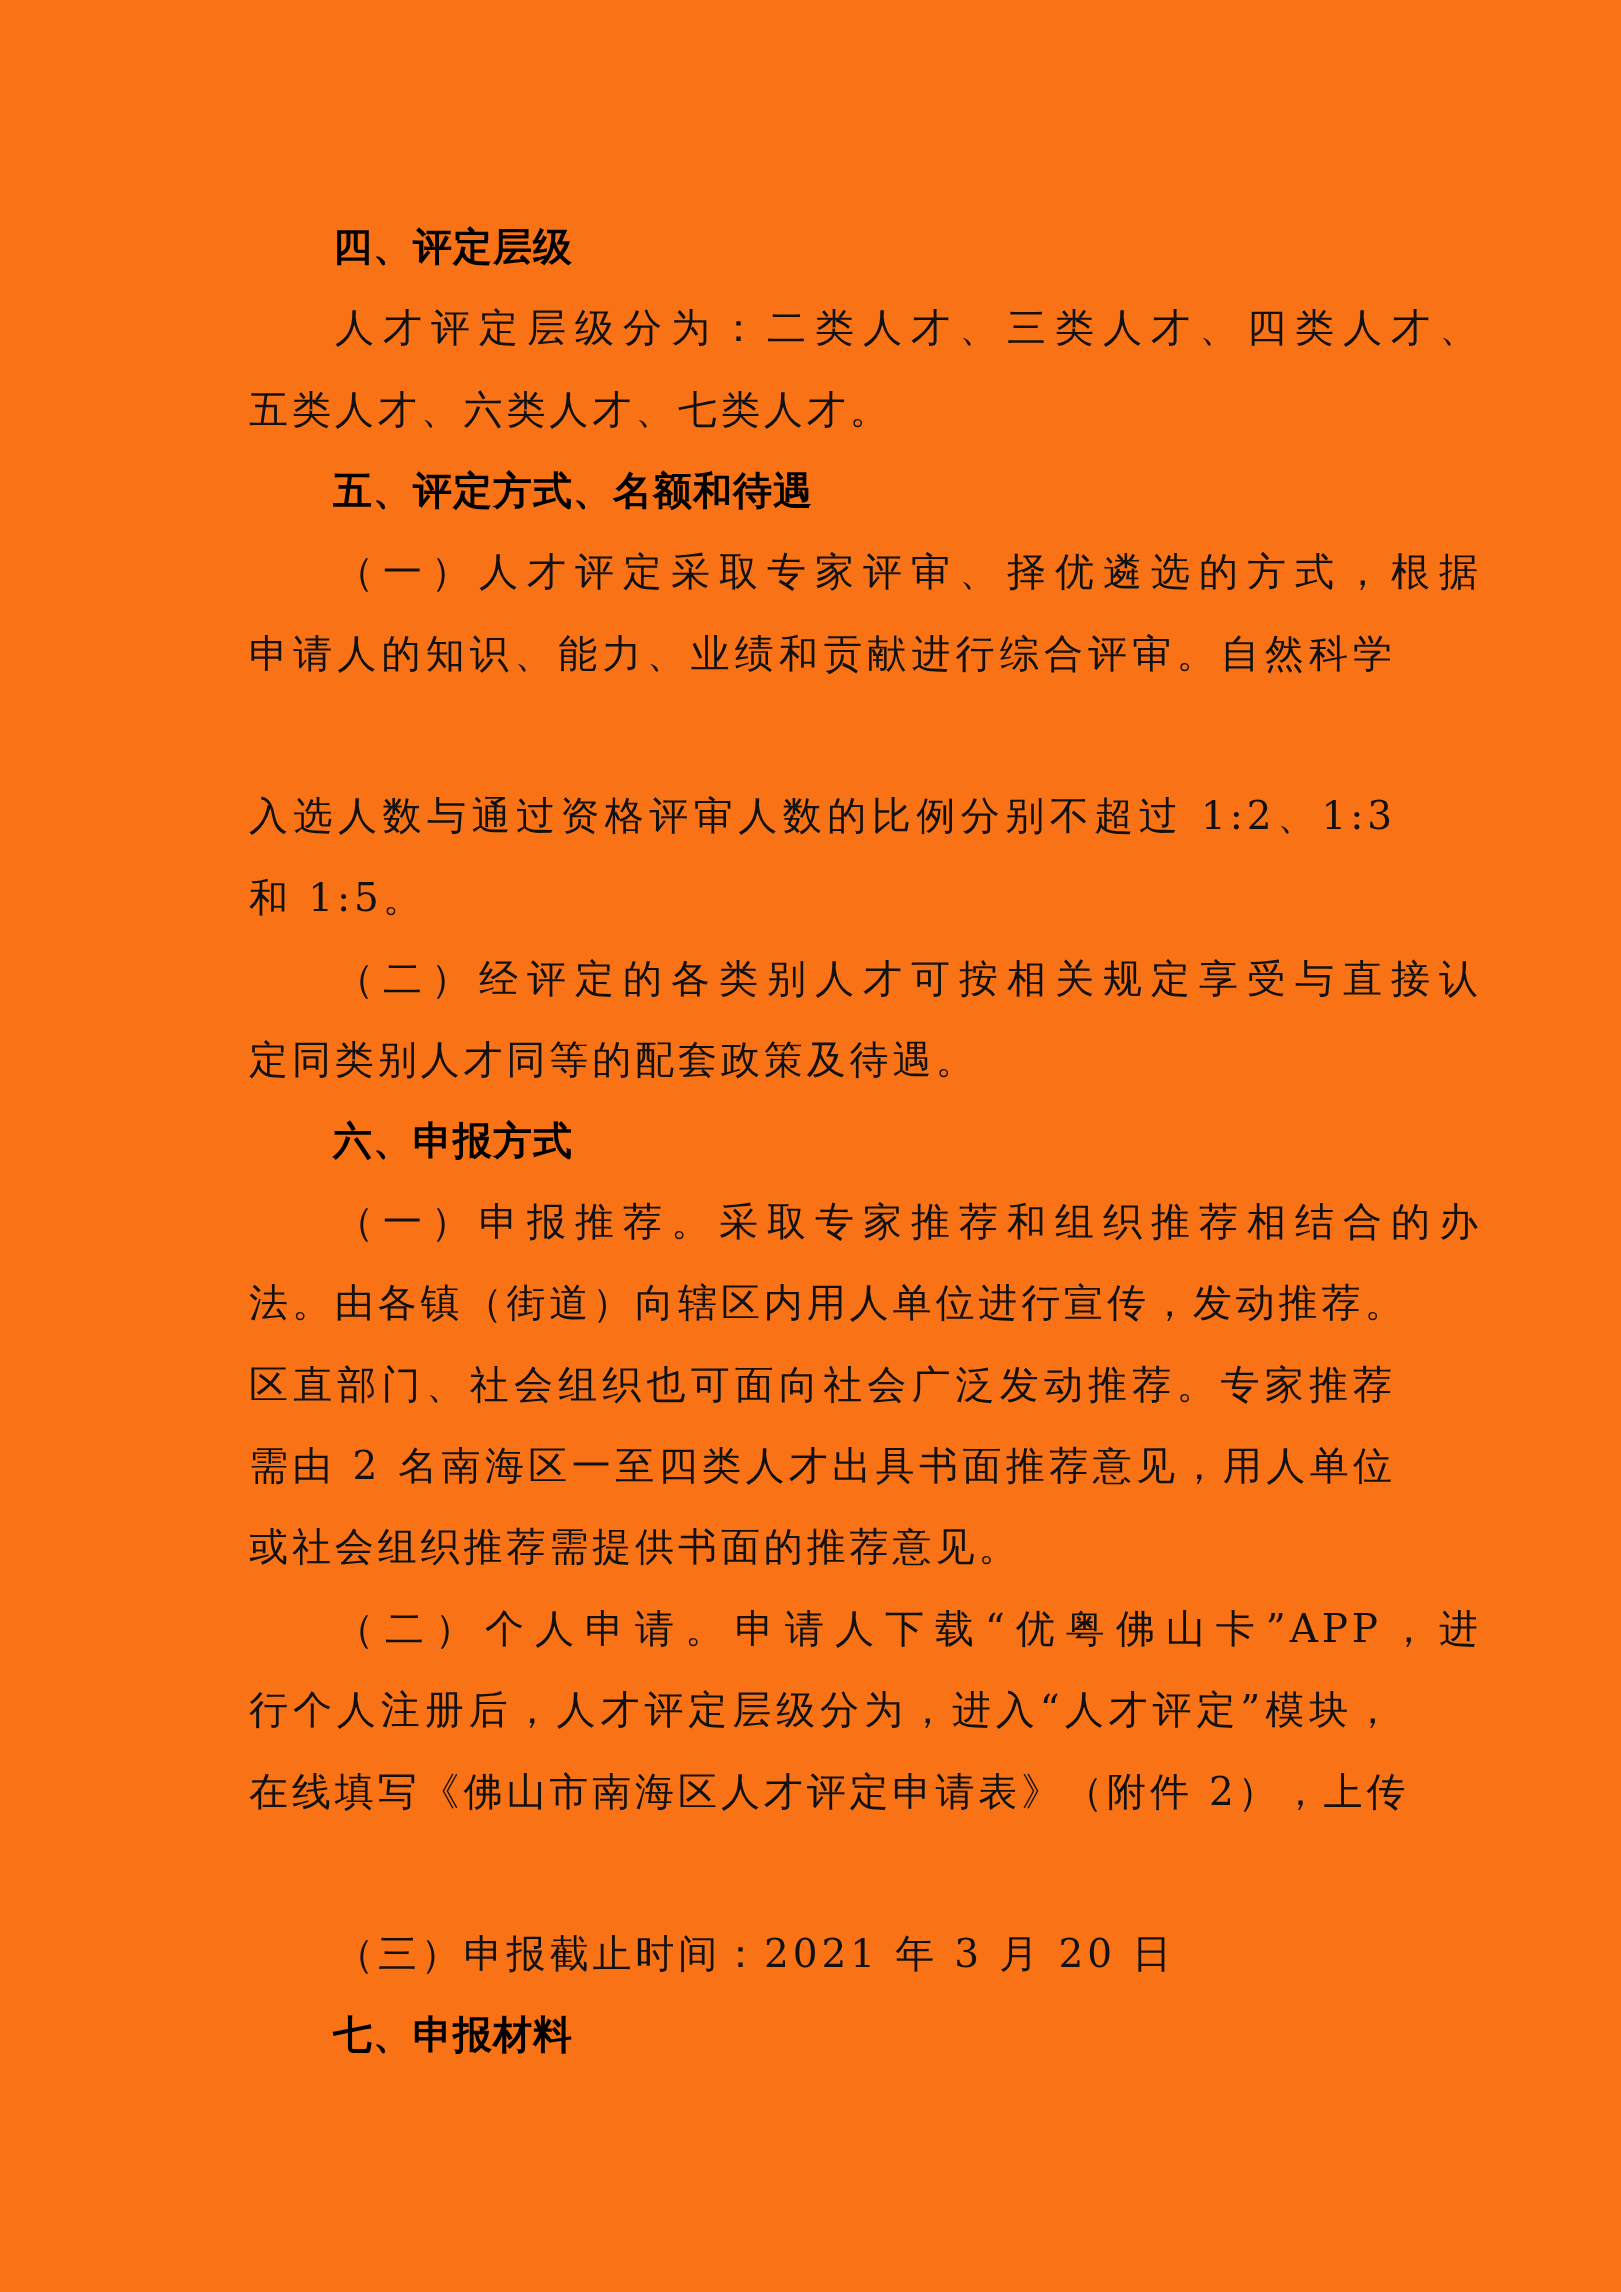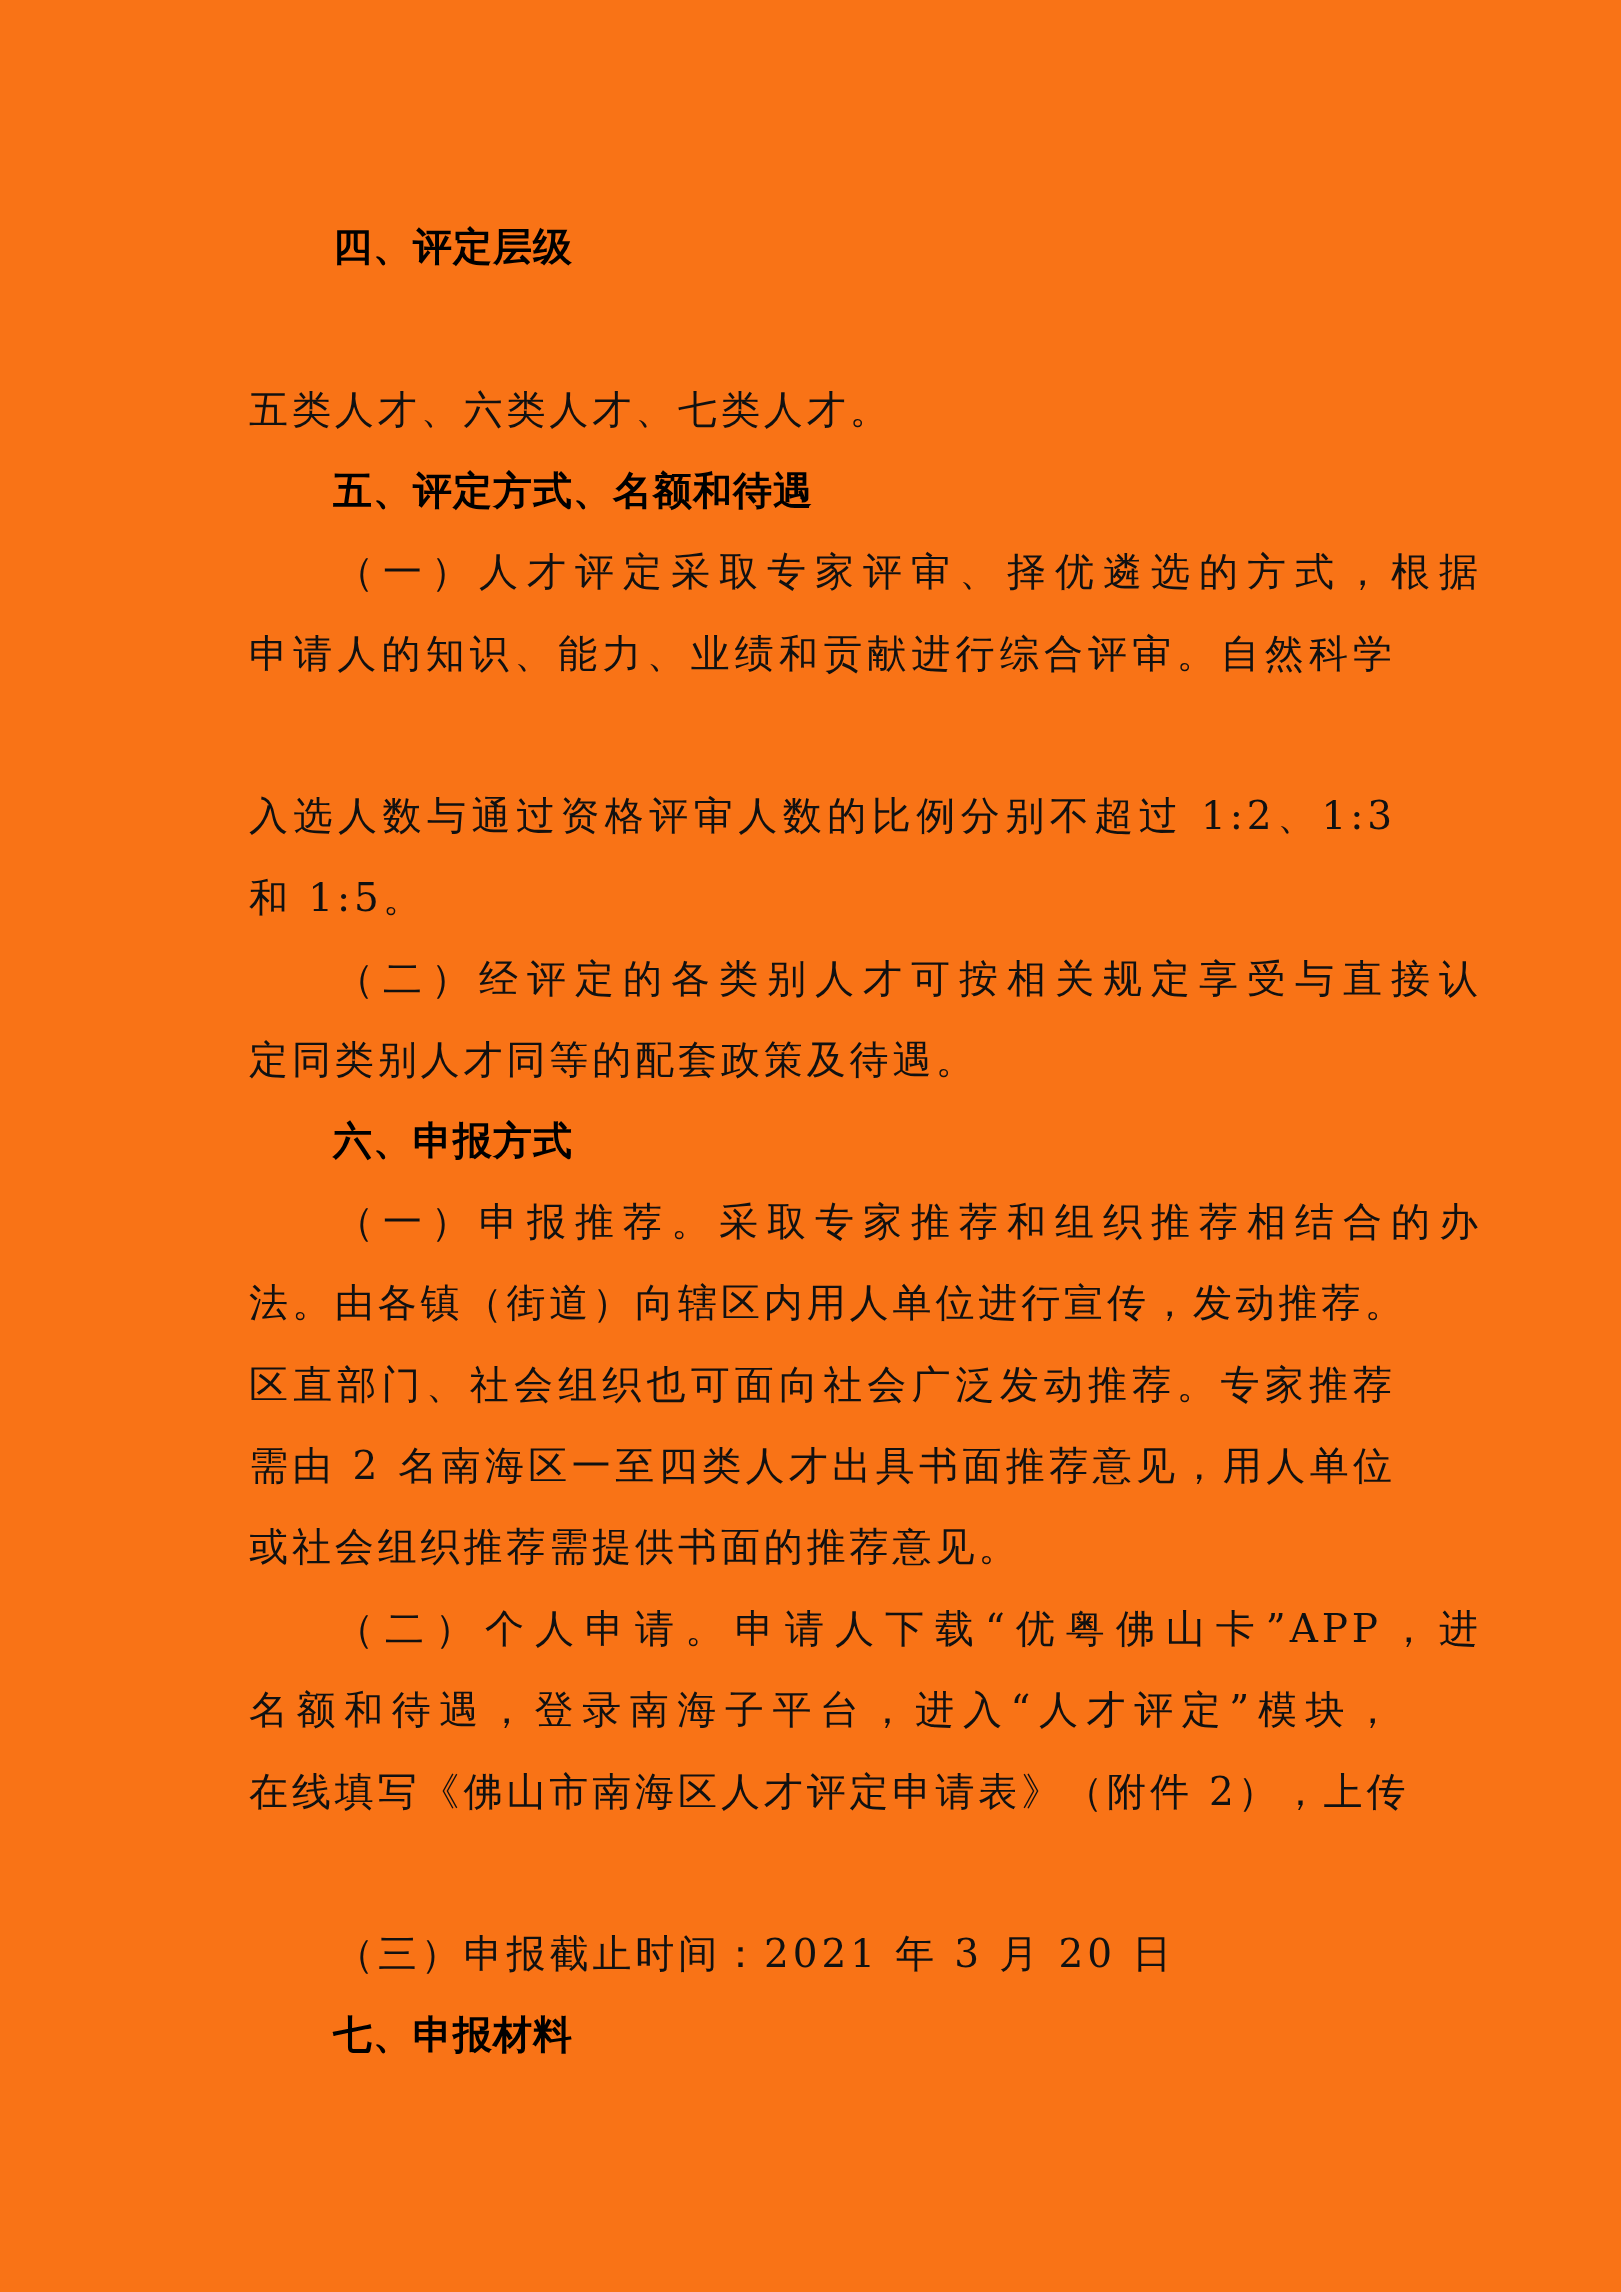--- a/index.html
+++ b/index.html
@@ -27,37 +27,38 @@
     letter-spacing: 1px;
     color: #000000;
   }
 </style>
 </head>
 <body>
 
 <div class="page">
 
   <div class="line heading" style="top:206px">四、评定层级</div>
+  <div class="line indent justify" style="top:287px">人才评定层级分为：二类人才、三类人才、四类人才、</div>
   <div class="line" style="top:369px">五类人才、六类人才、七类人才。</div>
 
   <div class="line heading" style="top:450px">五、评定方式、名额和待遇</div>
   <div class="line indent justify" style="top:531px">（一）人才评定采取专家评审、择优遴选的方式，根据</div>
   <div class="line justify" style="top:613px">申请人的知识、能力、业绩和贡献进行综合评审。自然科学</div>
   <div class="line justify" style="top:775px">入选人数与通过资格评审人数的比例分别不超过 1:2、1:3</div>
   <div class="line" style="top:857px">和 1:5。</div>
   <div class="line indent justify" style="top:938px">（二）经评定的各类别人才可按相关规定享受与直接认</div>
   <div class="line" style="top:1019px">定同类别人才同等的配套政策及待遇。</div>
 
   <div class="line heading" style="top:1100px">六、申报方式</div>
   <div class="line indent justify" style="top:1181px">（一）申报推荐。采取专家推荐和组织推荐相结合的办</div>
   <div class="line justify" style="top:1262px">法。由各镇（街道）向辖区内用人单位进行宣传，发动推荐。</div>
   <div class="line justify" style="top:1344px">区直部门、社会组织也可面向社会广泛发动推荐。专家推荐</div>
   <div class="line justify" style="top:1425px">需由 2 名南海区一至四类人才出具书面推荐意见，用人单位</div>
   <div class="line" style="top:1506px">或社会组织推荐需提供书面的推荐意见。</div>
   <div class="line indent justify" style="top:1588px">（二）个人申请。申请人下载“优粤佛山卡”APP，进</div>
-  <div class="line justify" style="top:1669px">名额和待遇，登录南海子平台，进入“人才评定”模块，</div>
+  <div class="line justify" style="top:1669px">行个人注册后，人才评定层级分为，进入“人才评定”模块，</div>
   <div class="line justify" style="top:1751px">在线填写《佛山市南海区人才评定申请表》（附件 2），上传</div>
   <div class="line indent" style="top:1913px">（三）申报截止时间：2021 年 3 月 20 日</div>
 
   <div class="line heading" style="top:1994px">七、申报材料</div>
 
 </div>
 
 
 </body></html>

